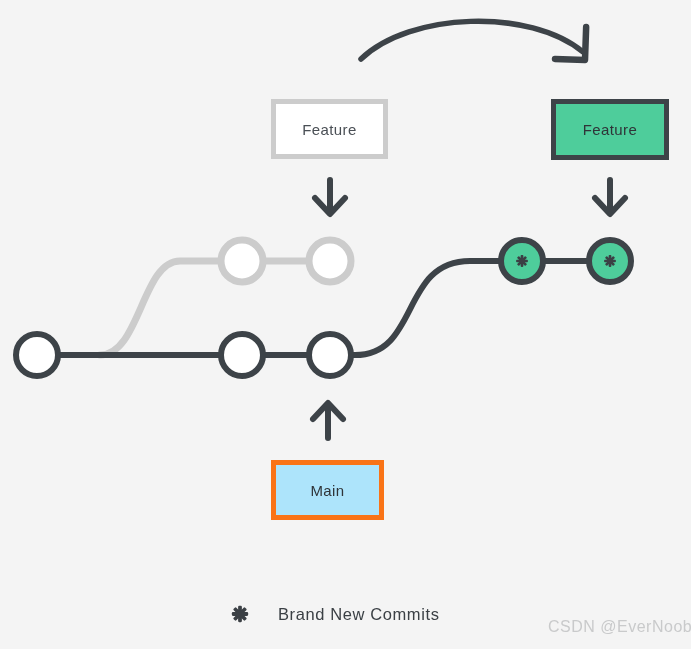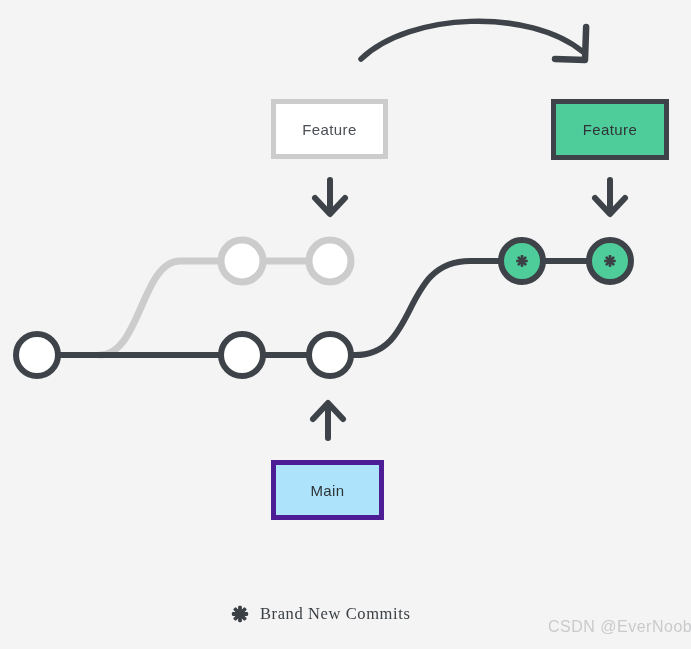--- a/index.html
+++ b/index.html
@@ -57,32 +57,31 @@
     background: #4ecd9b;
     border: 5px solid #3d4348;
     color: #2f3438;
   }
   .box-main {
     left: 271px;
     top: 460px;
     width: 113px;
     height: 60px;
     background: #ade4fb;
-    border: 5px solid #4c1d95;
+    border: 5px solid #f97316;
     color: #2f3438;
   }
   .legend {
     position: absolute;
     left: 228px;
     top: 602px;
     display: flex;
     align-items: center;
-    gap: 8px;
+    gap: 26px;
     user-select: none;
-    font-family: Liberation Serif, serif;
   }
   .legend-icon {
     width: 24px;
     height: 24px;
     display: block;
     flex: 0 0 auto;
   }
   .legend-text {
     font-size: 16.5px;
     color: #3b4045;

